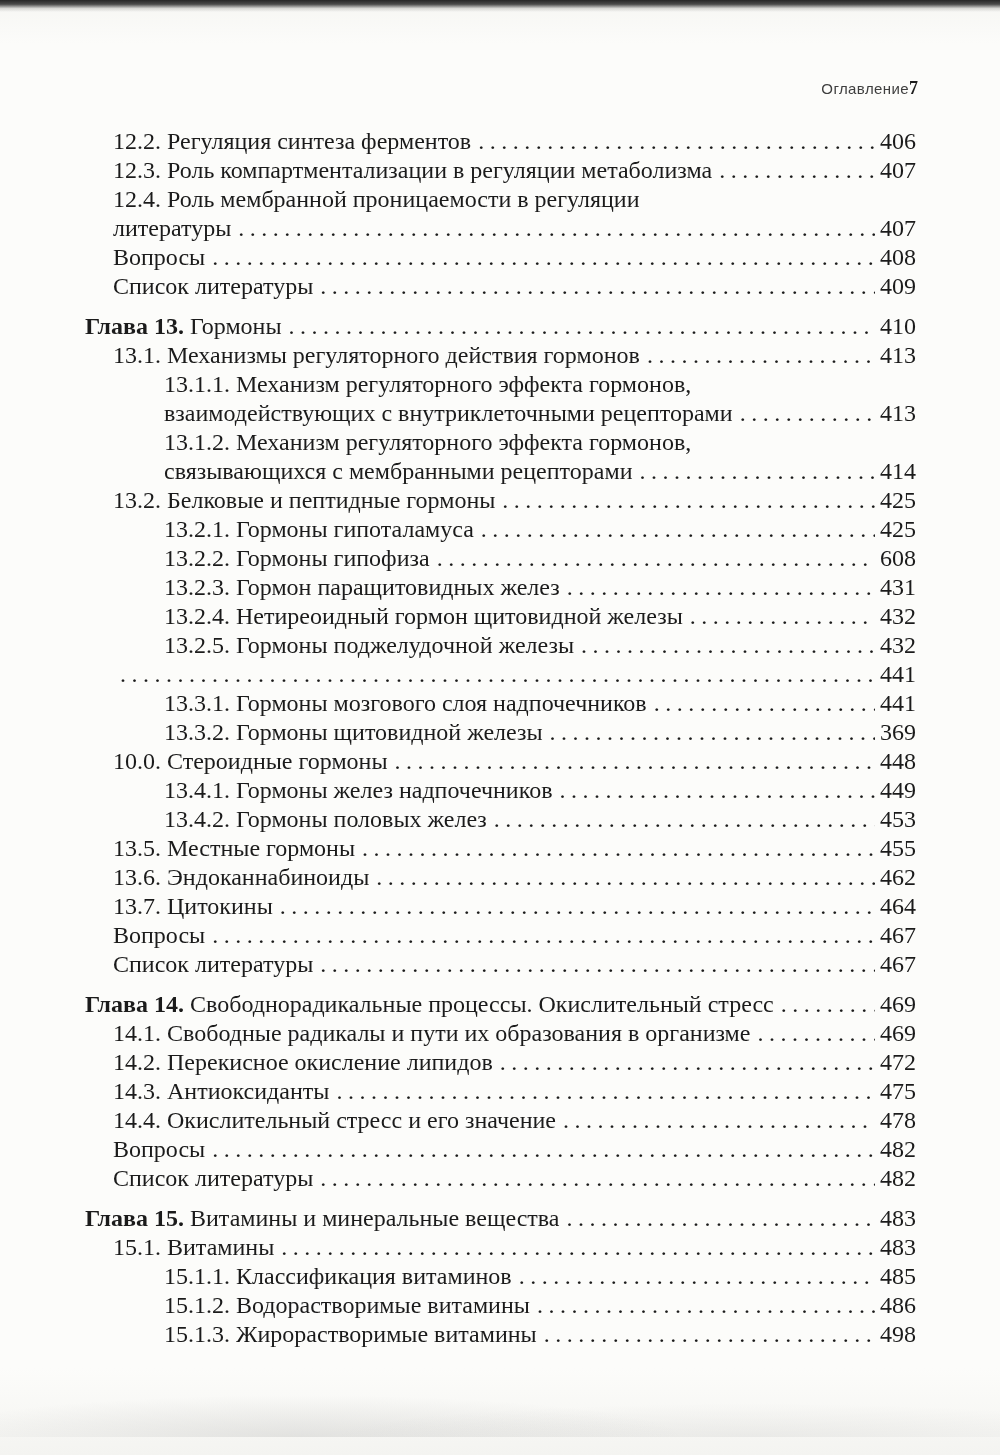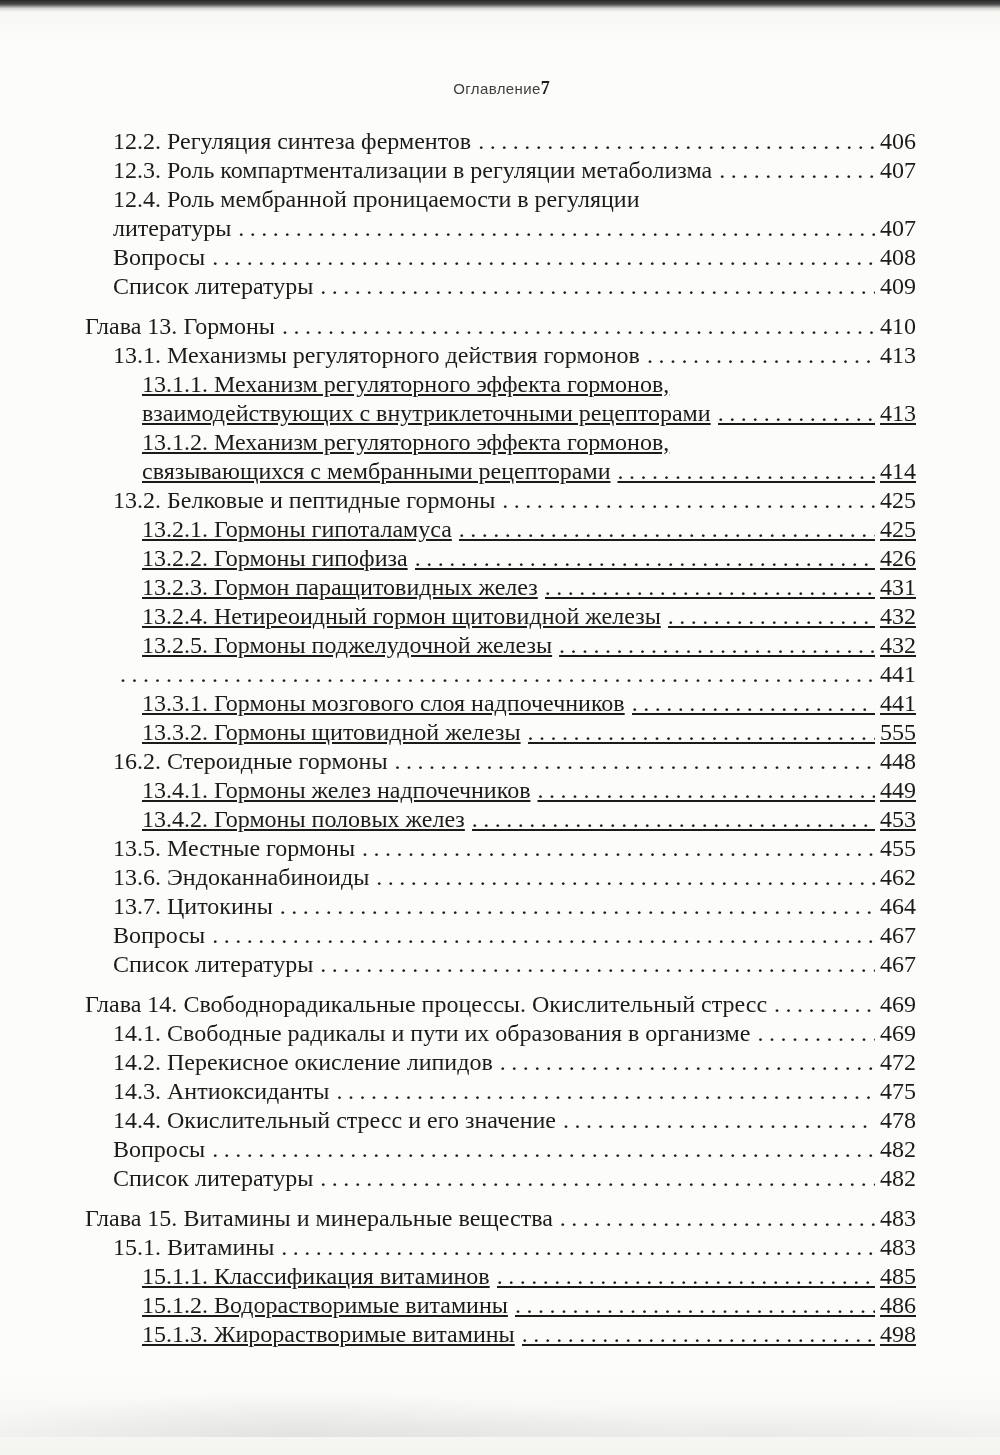--- a/index.html
+++ b/index.html
@@ -19,41 +19,41 @@
   .page-curl-shadow {
     position: absolute; left: 0; right: 0; bottom: 18px; height: 60px;
     background:
       radial-gradient(ellipse 55% 100% at 30% 100%, rgba(90,90,90,0.13), rgba(90,90,90,0) 70%),
       radial-gradient(ellipse 60% 80% at 75% 100%, rgba(90,90,90,0.08), rgba(90,90,90,0) 70%);
     pointer-events: none;
   }
   .page { padding: 78px 82px 0 85px; }
 
   .running-head {
-    display: flex; justify-content: center; align-items: baseline;
+    display: flex; justify-content: flex-end; align-items: baseline;
     margin-bottom: 28px;
   }
   .running-title {
     font-family: "Liberation Sans", sans-serif;
     font-size: 15px; color: #3e3e3e; letter-spacing: 0.4px;
   }
   .running-page {
     font-size: 18px; font-weight: bold; color: #1d1d1d;
   }
 
   .toc { font-size: 24px; line-height: 29px; }
 
   .entry.indent0 { margin-left: 0; }
   .entry.indent1 { margin-left: 28px; }
-  .entry.indent2 { margin-left: 57px; text-decoration: underline; }
+  .entry.indent2 { margin-left: 79px; }
   .entry.chapter-gap { margin-top: 11px; }
 
   .line { display: flex; align-items: baseline; }
   .line .title { white-space: nowrap; }
-  .line .title b { font-weight: normal; }
+  .line .title b { font-weight: bold; }
 
   .leader {
     flex: 1 1 auto; overflow: hidden; white-space: nowrap;
     margin: 0 3px 0 7px; color: #1b1b1b;
   }
   .leader::after {
     content: "....................................................................................................";
     letter-spacing: 5.5px;
   }
   .page-num { white-space: nowrap; min-width: 40px; text-align: center; }
@@ -152,21 +152,21 @@
         <div class="line">
           <span class="title">13.2.1. Гормоны гипоталамуса</span>
           <span class="leader"></span>
           <span class="page-num">425</span>
         </div>
       </div>
       <div class="entry indent2">
         <div class="line">
           <span class="title">13.2.2. Гормоны гипофиза</span>
           <span class="leader"></span>
-          <span class="page-num">426</span>
+          <span class="page-num">608</span>
         </div>
       </div>
       <div class="entry indent2">
         <div class="line">
           <span class="title">13.2.3. Гормон паращитовидных желез</span>
           <span class="leader"></span>
           <span class="page-num">431</span>
         </div>
       </div>
       <div class="entry indent2">
@@ -193,26 +193,26 @@
         <div class="line">
           <span class="title">13.3.1. Гормоны мозгового слоя надпочечников</span>
           <span class="leader"></span>
           <span class="page-num">441</span>
         </div>
       </div>
       <div class="entry indent2">
         <div class="line">
           <span class="title">13.3.2. Гормоны щитовидной железы</span>
           <span class="leader"></span>
-          <span class="page-num">555</span>
-        </div>
-      </div>
-      <div class="entry indent1">
-        <div class="line">
-          <span class="title">16.2. Стероидные гормоны</span>
+          <span class="page-num">369</span>
+        </div>
+      </div>
+      <div class="entry indent1">
+        <div class="line">
+          <span class="title">10.0. Стероидные гормоны</span>
           <span class="leader"></span>
           <span class="page-num">448</span>
         </div>
       </div>
       <div class="entry indent2">
         <div class="line">
           <span class="title">13.4.1. Гормоны желез надпочечников</span>
           <span class="leader"></span>
           <span class="page-num">449</span>
         </div>

